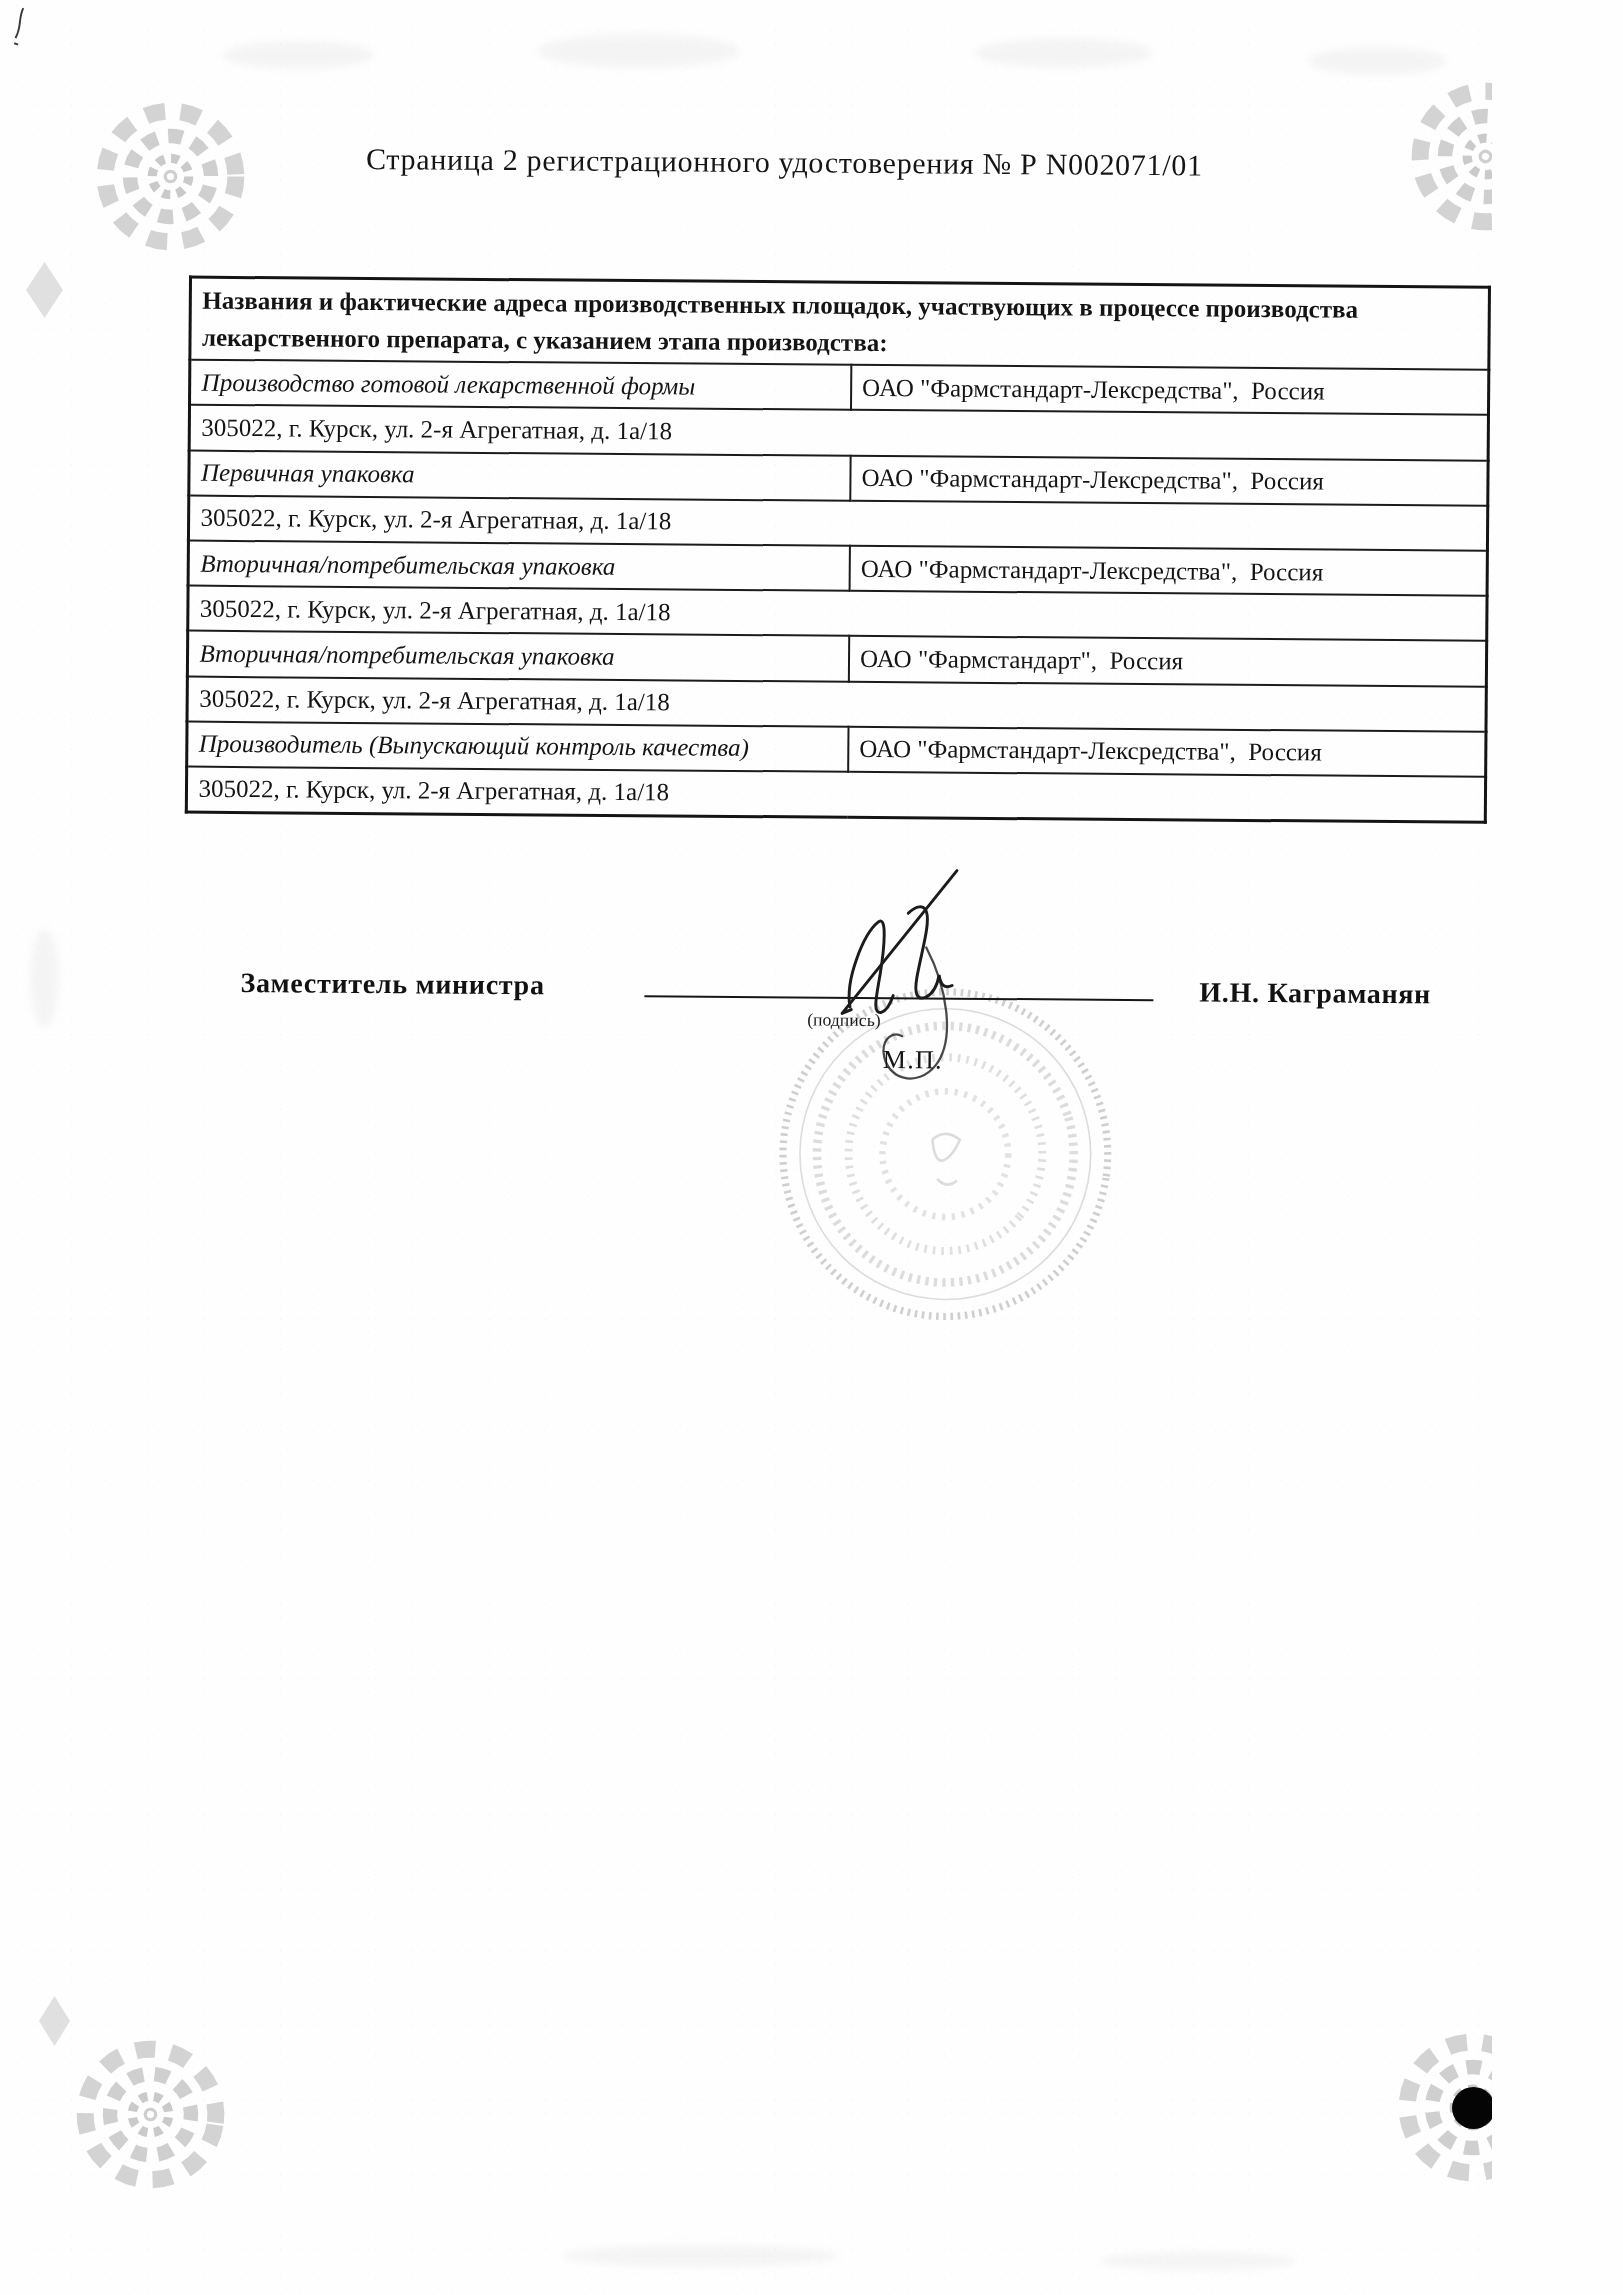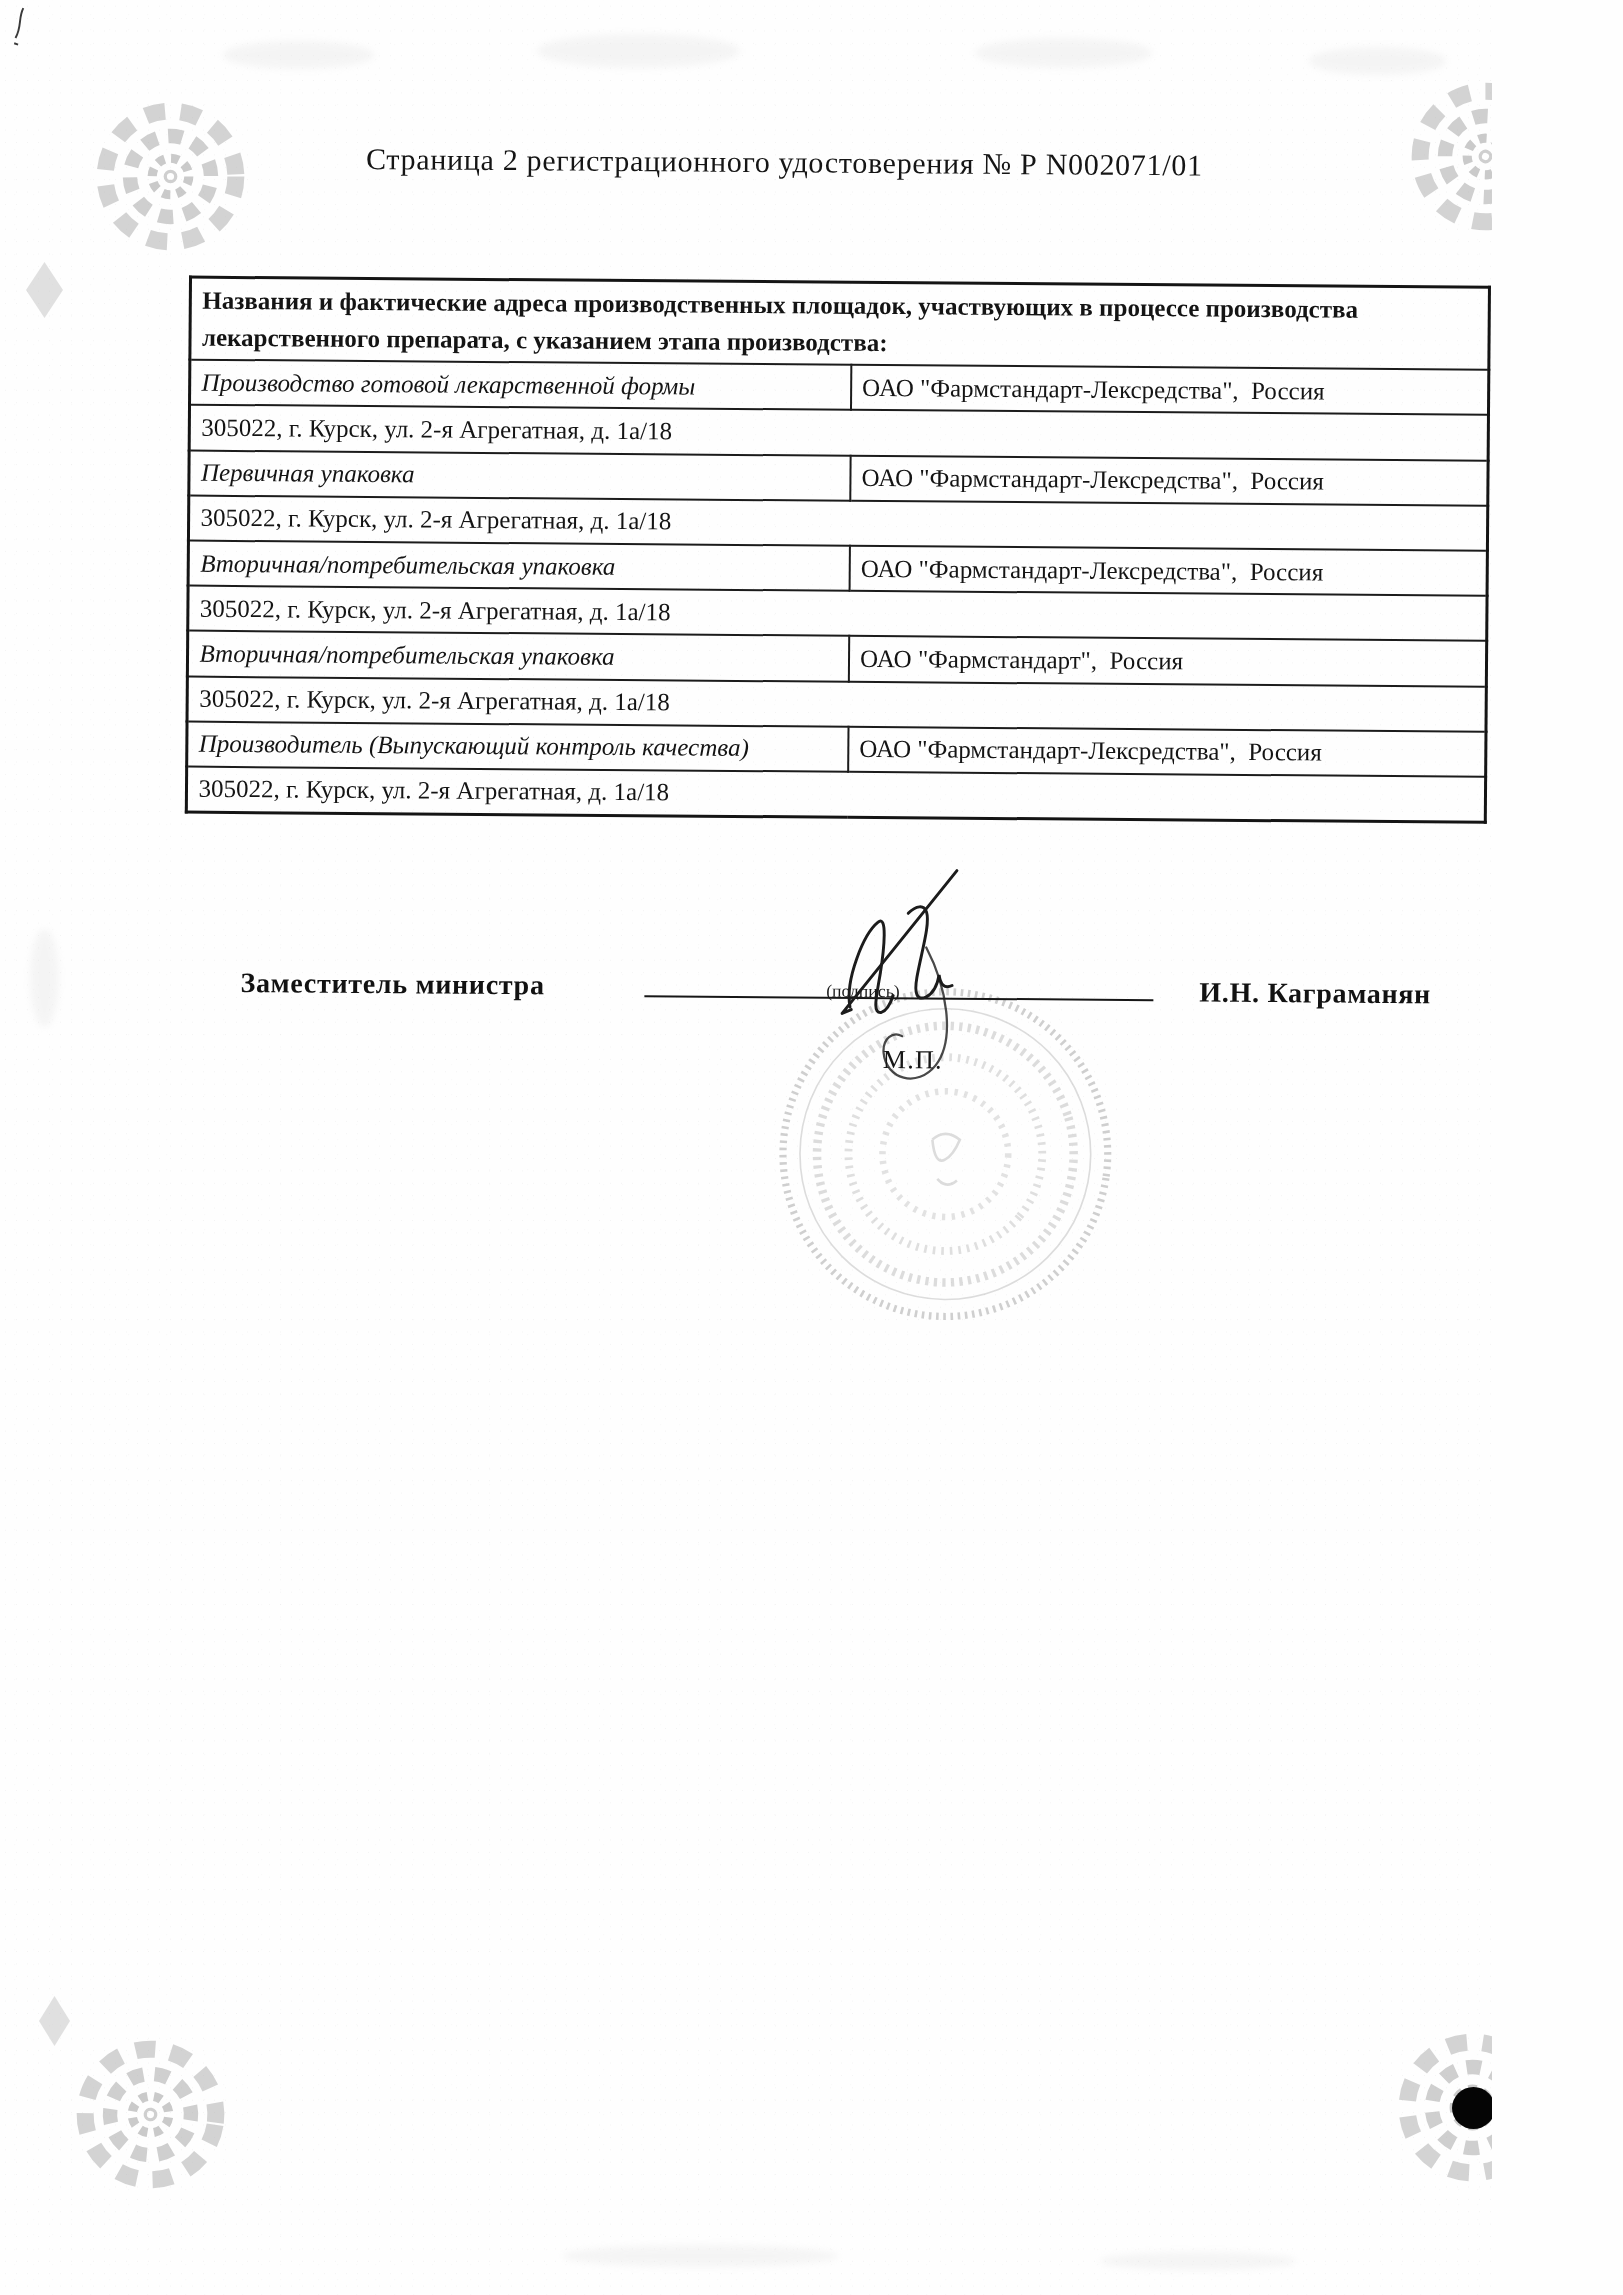--- a/index.html
+++ b/index.html
@@ -36,21 +36,21 @@
   }
   .sites-table{border:3.3px solid #141414;}
   .t-title{font-weight:bold;font-size:26px;line-height:1.5;padding:6.5px 10.5px 7.9px 10.5px;}
   .stage-row td{height:38px;}
   .addr-row td{height:38px;}
   td.stage{font-style:italic;}
   td.company{white-space:pre-wrap;}
   .sig-title{position:absolute;left:241px;top:971px;font-weight:bold;font-size:28px;letter-spacing:0.7px;}
   .signer-name{position:absolute;left:1200px;top:973px;font-weight:bold;font-size:28px;letter-spacing:0.7px;}
   .sig-line{position:absolute;left:645px;top:996px;width:509px;height:0;border-top:2.6px solid #161616;}
-  .sig-caption{position:absolute;left:808px;top:980px;width:111px;text-align:center;font-size:17.7px;color:#1a1a1a;}
+  .sig-caption{position:absolute;left:808px;top:1009px;width:111px;text-align:left;font-size:17.7px;color:#1a1a1a;}
   .mp-label{position:absolute;left:884px;top:1044px;font-size:26px;letter-spacing:1.3px;color:#161616;}
   .stamp-svg{position:absolute;left:765px;top:981px;}
   .signature-svg{position:absolute;left:772px;top:848px;}
   .rosette-svg{position:absolute;}
   .blob{position:absolute;background:#c9c9c9;opacity:.17;filter:blur(3.9px);border-radius:50%;}
   .edge-orn{position:absolute;background:#a9a9a9;opacity:.35;
     clip-path:polygon(50% 0,100% 50%,50% 100%,0 50%);}
   .black-dot{position:absolute;left:1452px;top:2087px;width:43px;height:42px;border-radius:50%;background:#050505;}
   .pen-mark{position:absolute;left:9.2px;top:3.9px;}
 </style>

